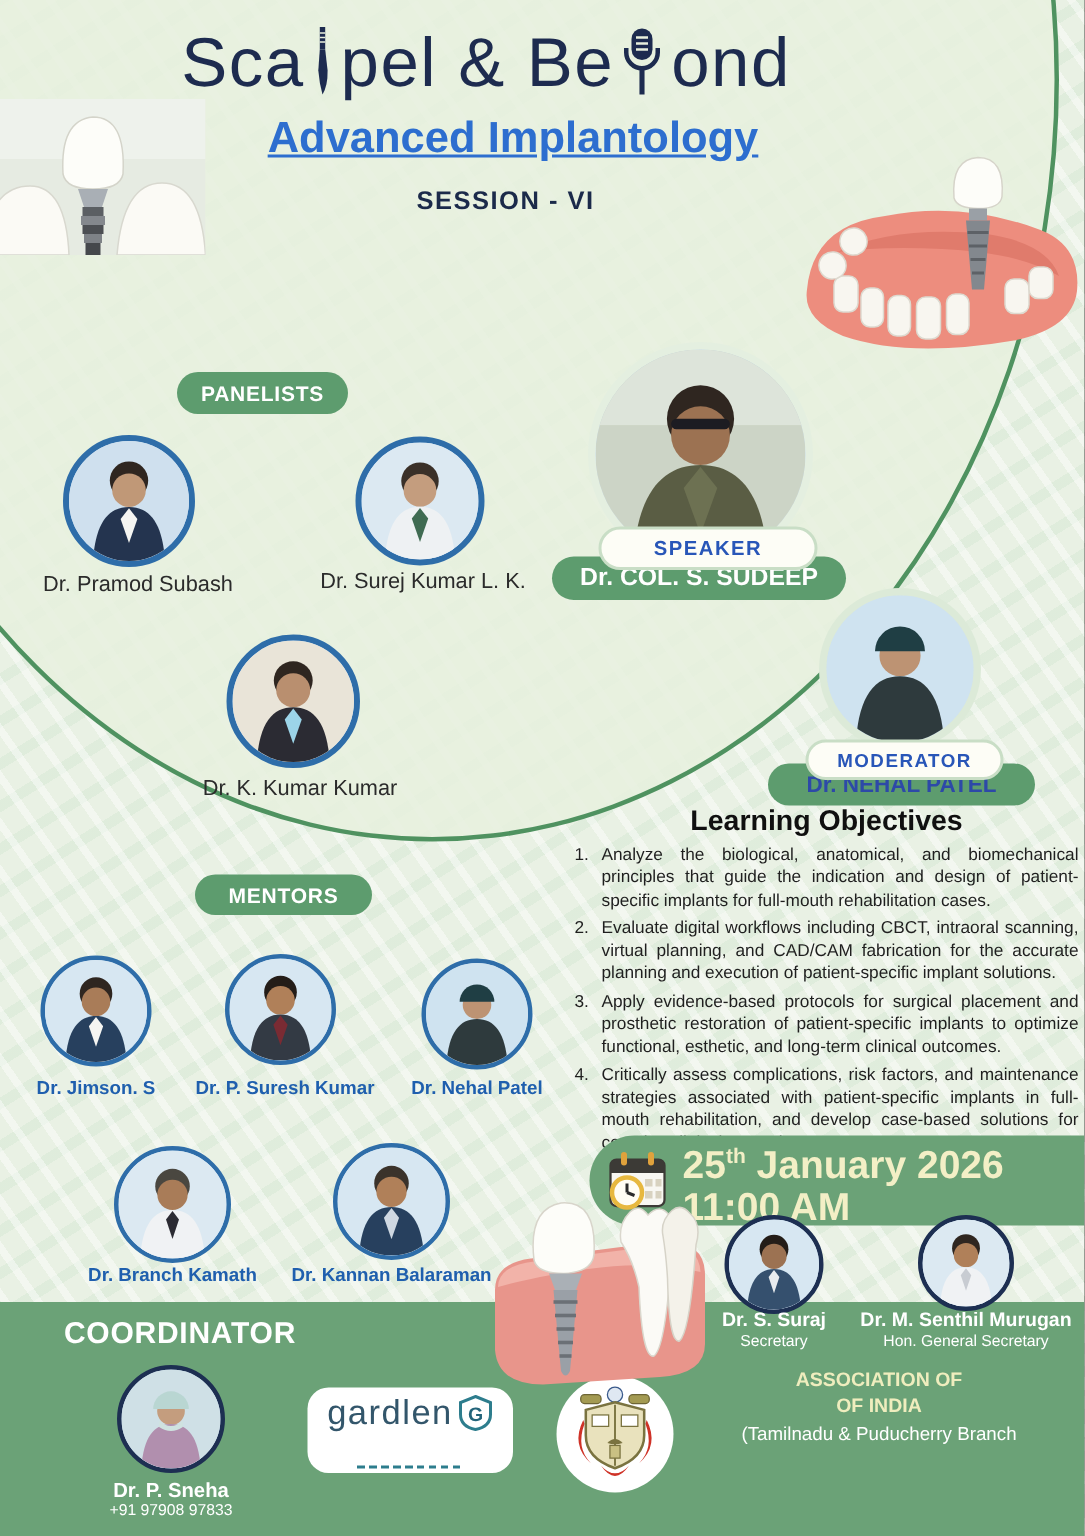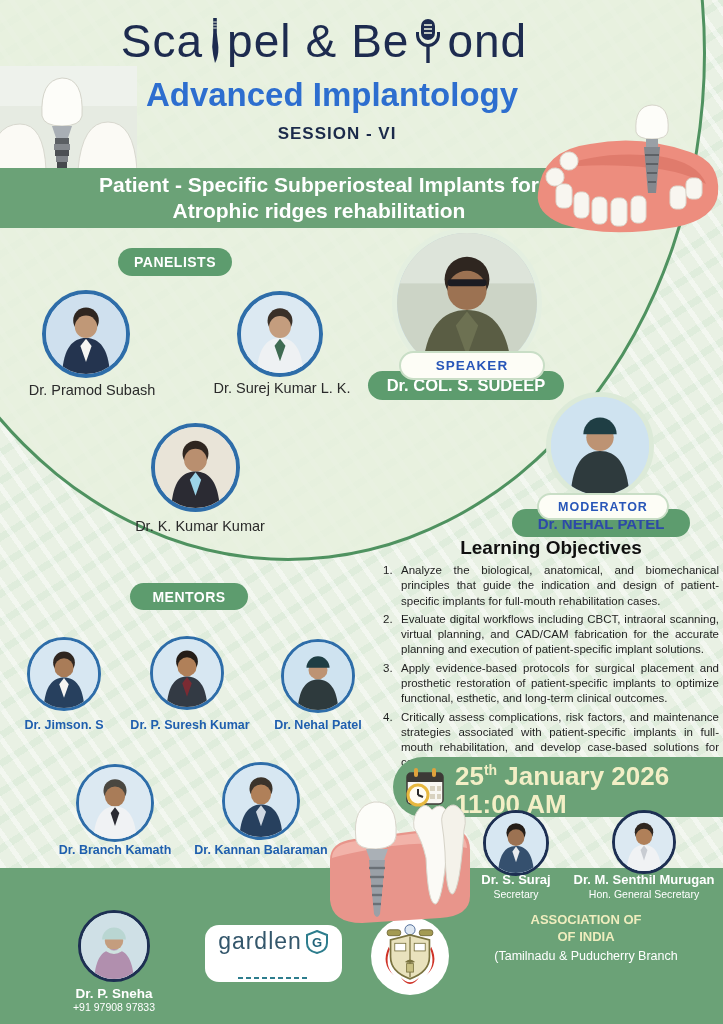--- a/index.html
+++ b/index.html
@@ -12,21 +12,21 @@
       #e9f1e4;
   }
   .ellipse{
     position:absolute;left:-130px;top:-455px;width:830px;height:1010px;border-radius:50%;
     background:rgba(231,240,222,.88);border:3px solid #4f9260;z-index:1;
   }
   
   .title-row{position:absolute;left:0;top:18px;width:648px;display:flex;justify-content:center;align-items:flex-end;gap:6px;z-index:2;color:#1d2b4f;font-size:46px;letter-spacing:1px;}
   .title-row .seg{line-height:1;}
   .title-amp{margin:0 8px;}
-  .subtitle{position:absolute;left:8px;top:76px;width:648px;text-align:center;font-size:33px;font-weight:bold;color:#2d6ecf;z-index:2;}
+  .subtitle{position:absolute;left:18px;top:76px;width:648px;text-align:center;font-size:29px;font-weight:bold;color:#2d6ecf;z-index:2;text-decoration:underline;}
   .session{position:absolute;left:0;top:124px;width:630px;text-align:center;font-size:17px;font-weight:bold;color:#1b2a4a;letter-spacing:1px;z-index:2;padding-left:22px;}
   
   .topic-banner{
     position:absolute;left:0;top:168px;width:638px;height:60px;background:#6ba277;border-radius:0 22px 22px 0;
     display:flex;flex-direction:column;justify-content:center;gap:2px;text-align:center;color:#fff;
     font-size:21px;font-weight:bold;z-index:3;
   }
   
   .pill{position:absolute;display:flex;align-items:center;justify-content:center;border-radius:15px;font-weight:bold;z-index:5;}
   .pill.green{background:#5d9c6e;color:#fff;text-align:right;}
@@ -101,24 +101,20 @@
       <line x1="9" y1="11" x2="17" y2="11" stroke="#e9f0dd" stroke-width="1.6"></line>
       <line x1="9" y1="15" x2="17" y2="15" stroke="#e9f0dd" stroke-width="1.6"></line>
       <path d="M2.5 14 v3 a10.5 10.5 0 0 0 21 0 v-3" fill="none" stroke="#1d2b4f" stroke-width="3"></path>
       <line x1="13" y1="28" x2="13" y2="45" stroke="#1d2b4f" stroke-width="3.4"></line>
     </svg>
     <span class="seg">ond</span>
   </div>
   <div class="subtitle">Advanced Implantology</div>
   <div class="session">SESSION - VI</div>
 
-  <div class="topic-banner">
-    <div>Patient - Specific Subperiosteal Implants for</div>
-    <div>Atrophic ridges rehabilitation</div>
-  </div>
 
   <div class="deco" style="left:528px;top:98px;width:195px;height:142px;z-index:4;">
     <svg viewBox="0 0 195 142">
       <path d="M10 95 Q14 52 62 46 Q112 36 162 54 Q193 64 190 96 Q187 121 148 129 Q78 141 34 126 Q7 115 10 95 Z" fill="#ed8d7e"></path>
       <path d="M30 70 Q70 52 130 58 Q170 64 178 86 Q150 70 100 68 Q60 66 30 70 Z" fill="#e07b6c"></path>
       <g fill="#f8f6f0" stroke="#ddd9cf" stroke-width="1">
         <rect x="28" y="86" width="16" height="24" rx="6"></rect>
         <rect x="46" y="94" width="15" height="26" rx="6"></rect>
         <rect x="64" y="99" width="15" height="27" rx="6"></rect>
         <rect x="83" y="100" width="16" height="28" rx="6"></rect>
@@ -295,20 +291,21 @@
       <path d="M44 61 L66 61 L62 72 L48 72 Z" fill="#aab0b6"></path>
       <path d="M47 72 L63 72 L58 126 Q55 132 52 126 Z" fill="#9aa0a7"></path>
       <line x1="47" y1="80" x2="63" y2="80" stroke="#6b7076" stroke-width="2.4"></line>
       <line x1="48" y1="89" x2="62" y2="89" stroke="#6b7076" stroke-width="2.4"></line>
       <line x1="49" y1="98" x2="61" y2="98" stroke="#6b7076" stroke-width="2.4"></line>
       <line x1="50" y1="107" x2="60" y2="107" stroke="#6b7076" stroke-width="2.4"></line>
       <line x1="51" y1="116" x2="59" y2="116" stroke="#6b7076" stroke-width="2.4"></line>
     </svg>
   </div>
 
+  <div class="band-text" style="left:30px;top:878px;width:180px;font-size:20px;font-weight:bold;letter-spacing:.5px;">COORDINATOR</div>
   <div class="photo" style="left:78px;top:910px;width:72px;height:72px;border:3px solid #1d2f52;">
     <svg viewBox="0 0 100 100">
         <rect width="100" height="100" fill="#cfe0e6"></rect>
         <circle cx="50" cy="42" r="14" fill="#c49d7e"></circle>
         <path d="M32 40 a18 18 0 0 1 36 0 z" fill="#b9d6d2"></path>
         <path d="M50 55 C33 55 22 68 20 100 L80 100 C78 68 67 55 50 55 Z" fill="#b18fae"></path>
         <path d="M38 52 Q50 62 62 52 L62 58 Q50 66 38 58 Z" fill="#cfe3e0"></path>
       </svg>
   </div>
   <div class="band-text" style="left:58px;top:986px;width:112px;font-size:13.5px;font-weight:bold;">Dr. P. Sneha</div>

